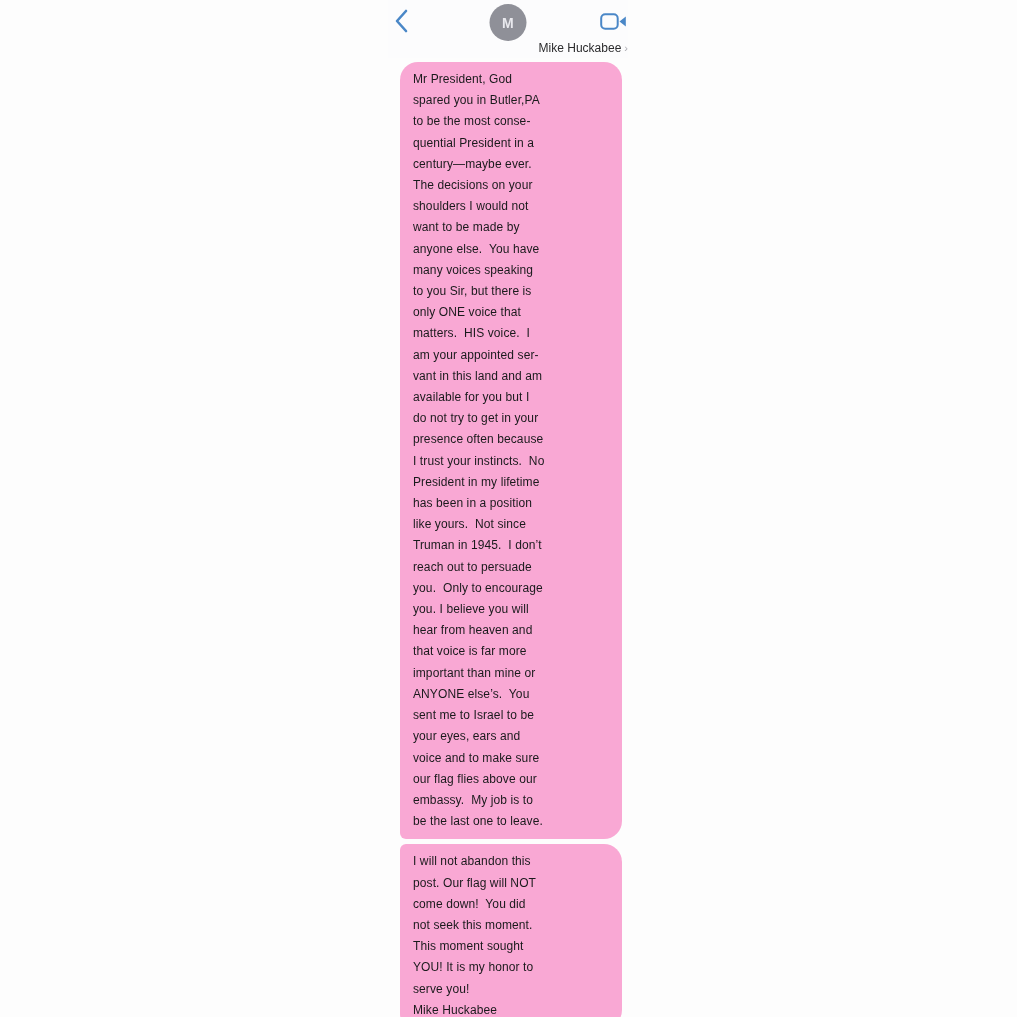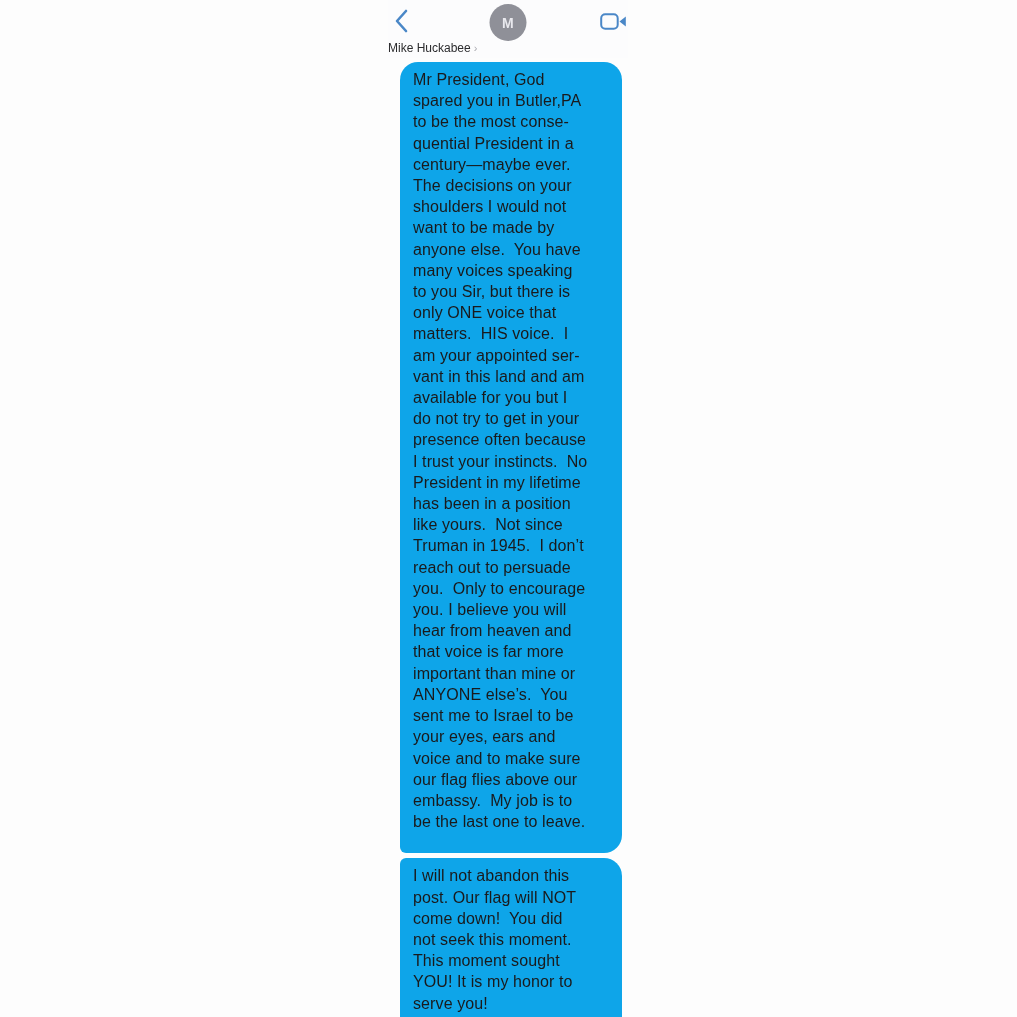--- a/index.html
+++ b/index.html
@@ -22,38 +22,38 @@
   .avatar{
     position:absolute;left:50%;top:4px;transform:translateX(-50%);
     width:37px;height:37px;border-radius:50%;
     background:#8f9098;
     display:flex;align-items:center;justify-content:center;
     color:#e9e9ee;font-size:14px;font-weight:bold;letter-spacing:.3px;
     cursor:pointer;
   }
   .name-row{
     position:absolute;left:0;top:41px;width:100%;
-    text-align:left;font-size:12px;color:#2b2b2d;
+    text-align:right;font-size:12px;color:#2b2b2d;
     cursor:pointer;white-space:nowrap;
   }
   .name-chevron{color:#aaaab0;font-size:11px;margin-left:3px;}
   .video-button{
     position:absolute;right:0px;top:10px;width:30px;height:26px;
     display:flex;align-items:center;justify-content:center;cursor:pointer;
   }
   
   .message-list{
     position:absolute;left:400px;top:62px;width:222px;
     display:flex;flex-direction:column;gap:5px;
   }
   .bubble{
-    background:#0ea5e9;
+    background:#f9a8d4;
     color:#1a1a1c;
-    font-size:16px;line-height:21.2px;letter-spacing:.1px;
-    padding:7px 8px 21px 13px;
+    font-size:12px;line-height:21.2px;letter-spacing:.1px;
+    padding:7px 8px 7px 13px;
     white-space:pre;
     box-sizing:border-box;
     width:100%;
   }
   .bubble.first{border-radius:18px 18px 18px 6px;}
   .bubble.last{border-radius:6px 18px 18px 14px;}
 </style>
 </head>
 <body>
 

